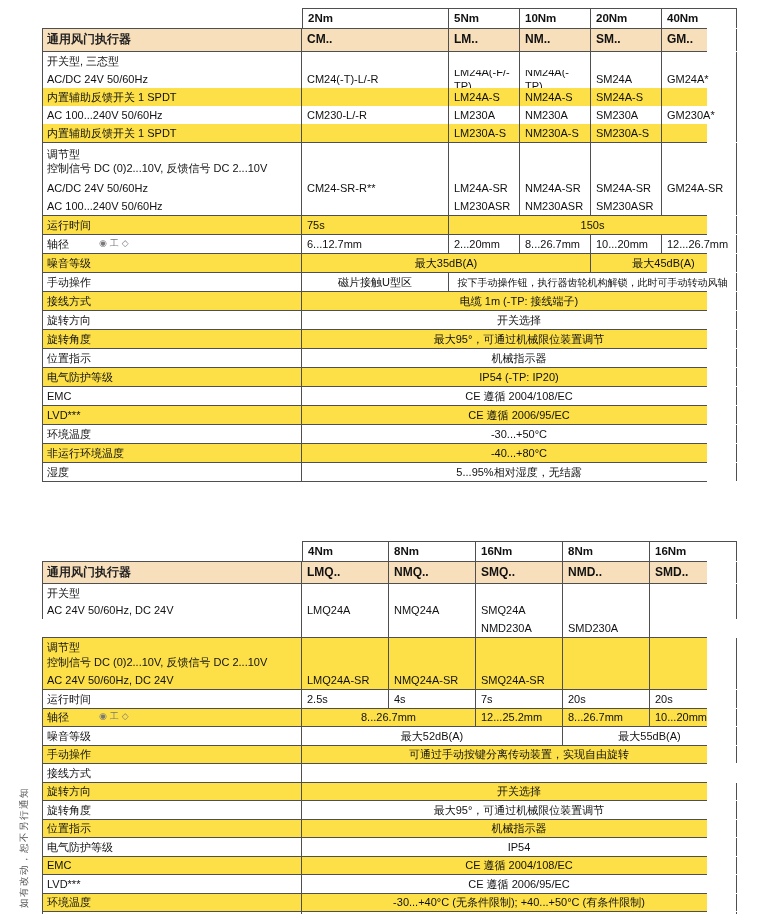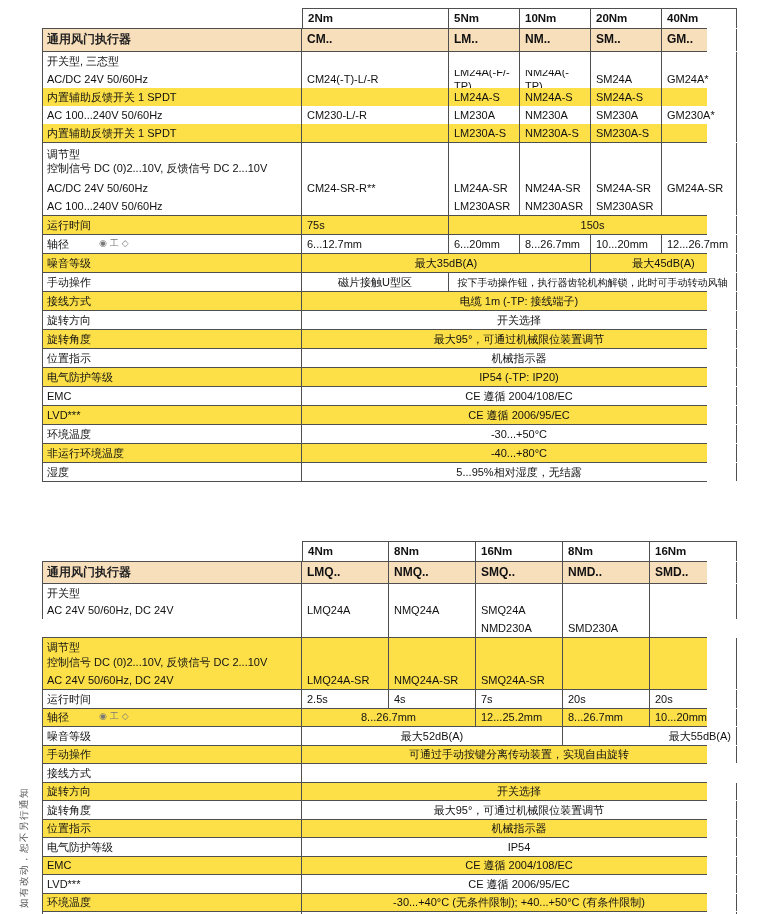--- a/index.html
+++ b/index.html
@@ -123,21 +123,21 @@
         <div class="cell"><span></span></div>
       </div>
       <div class="row bg-g sep" style="grid-template-columns: 260px 147px 71px 71px 71px 75px; height: 18px;">
         <div class="cell lab"><span>运行时间</span></div>
         <div class="cell"><span>75s</span></div>
         <div class="cell ctr" style="grid-column: span 4;"><span>150s</span></div>
       </div>
       <div class="row bg-w sep" style="grid-template-columns: 260px 147px 71px 71px 71px 75px; height: 18px;">
         <div class="cell lab"><span>轴径</span><span class="shaft-icons">◉工◇</span></div>
         <div class="cell"><span>6...12.7mm</span></div>
-        <div class="cell"><span>6...20mm</span></div>
+        <div class="cell"><span>2...20mm</span></div>
         <div class="cell"><span>8...26.7mm</span></div>
         <div class="cell"><span>10...20mm</span></div>
         <div class="cell"><span>12...26.7mm</span></div>
       </div>
       <div class="row bg-g sep" style="grid-template-columns: 260px 147px 71px 71px 71px 75px; height: 18px;">
         <div class="cell lab"><span>噪音等级</span></div>
         <div class="cell ctr" style="grid-column: span 3;"><span>最大35dB(A)</span></div>
         <div class="cell ctr" style="grid-column: span 2;"><span>最大45dB(A)</span></div>
       </div>
       <div class="row bg-w sep" style="grid-template-columns: 260px 147px 71px 71px 71px 75px; height: 18px;">
@@ -254,21 +254,21 @@
       <div class="row bg-g sep" style="grid-template-columns: 260px 87px 87px 87px 87px 87px; height: 17.5px;">
         <div class="cell lab"><span>轴径</span><span class="shaft-icons">◉工◇</span></div>
         <div class="cell ctr" style="grid-column: span 2;"><span>8...26.7mm</span></div>
         <div class="cell"><span>12...25.2mm</span></div>
         <div class="cell"><span>8...26.7mm</span></div>
         <div class="cell"><span>10...20mm</span></div>
       </div>
       <div class="row bg-w sep" style="grid-template-columns: 260px 87px 87px 87px 87px 87px; height: 17.5px;">
         <div class="cell lab"><span>噪音等级</span></div>
         <div class="cell ctr" style="grid-column: span 3;"><span>最大52dB(A)</span></div>
-        <div class="cell ctr" style="grid-column: span 2; justify-content: flex-end;"><span>最大55dB(A)</span></div>
+        <div class="cell ctr" style="grid-column: span 2;"><span>最大55dB(A)</span></div>
       </div>
       <div class="row bg-g sep" style="grid-template-columns: 260px 87px 87px 87px 87px 87px; height: 17.5px;">
         <div class="cell lab"><span>手动操作</span></div>
         <div class="cell ctr" style="grid-column: span 5;"><span>可通过手动按键分离传动装置，实现自由旋转</span></div>
       </div>
       <div class="row bg-w sep" style="grid-template-columns: 260px 87px 87px 87px 87px 87px; height: 17.5px;">
         <div class="cell lab"><span>接线方式</span></div>
       </div>
       <div class="row bg-g sep" style="grid-template-columns: 260px 87px 87px 87px 87px 87px; height: 17.5px;">
         <div class="cell lab"><span>旋转方向</span></div>

